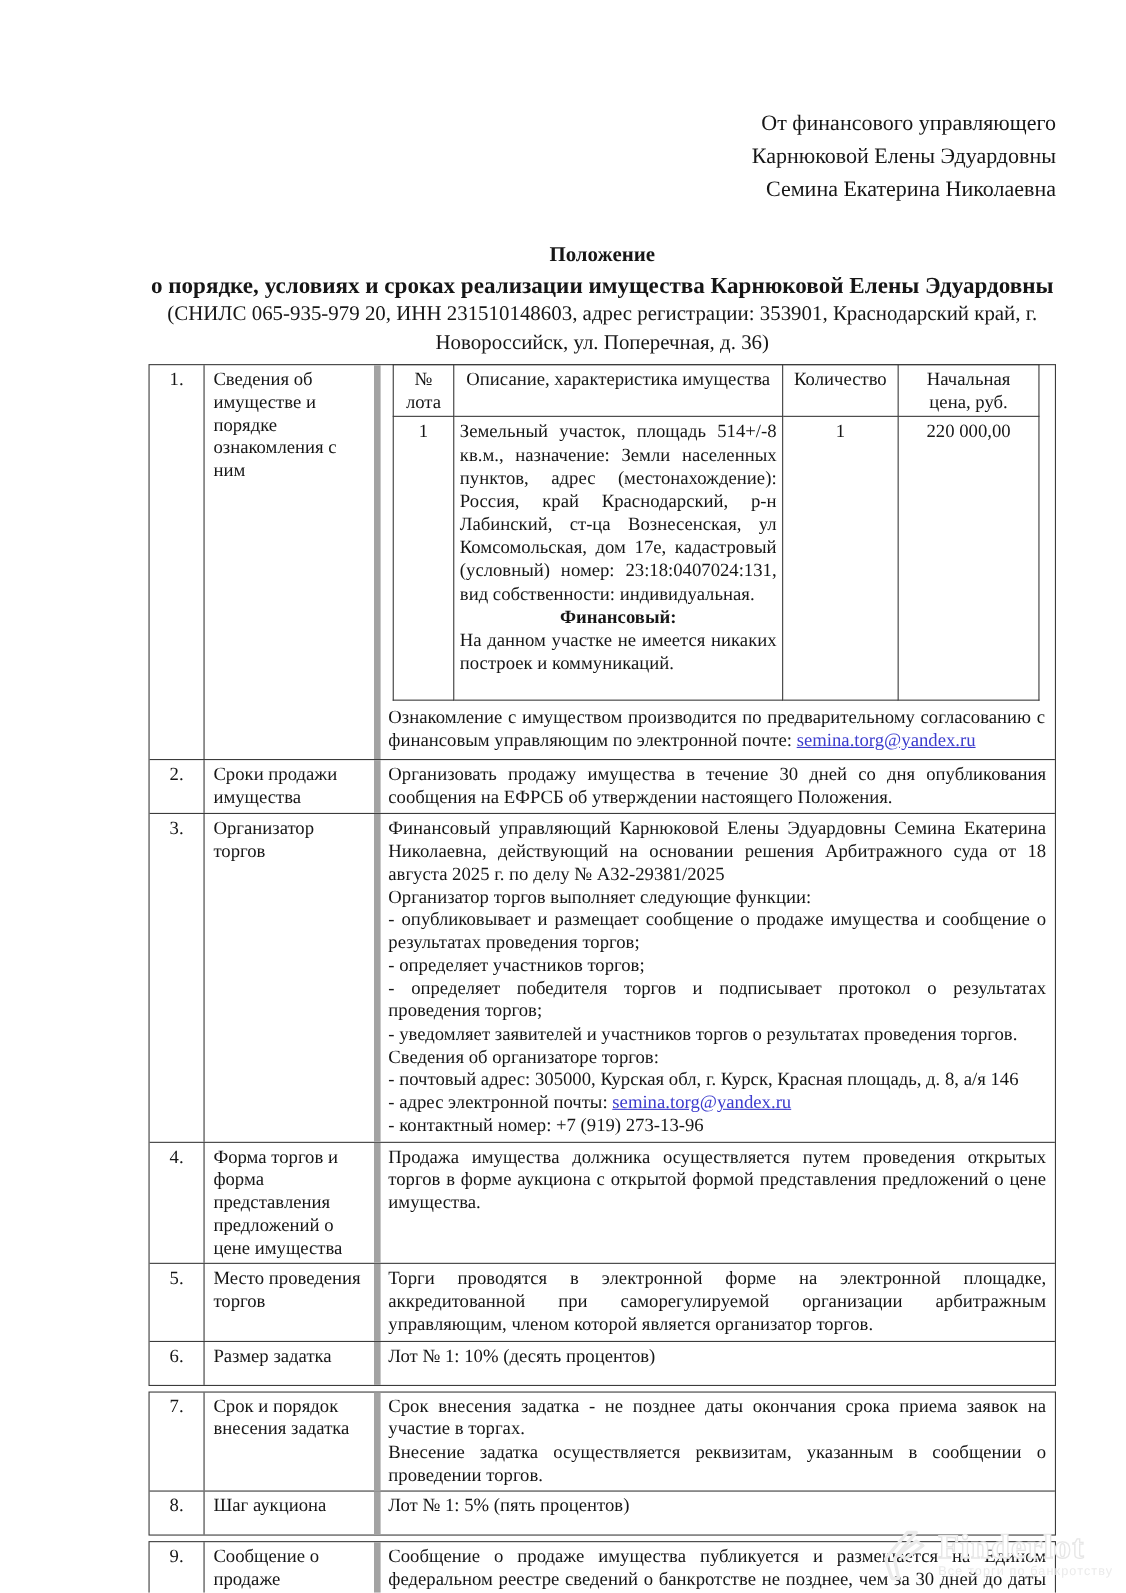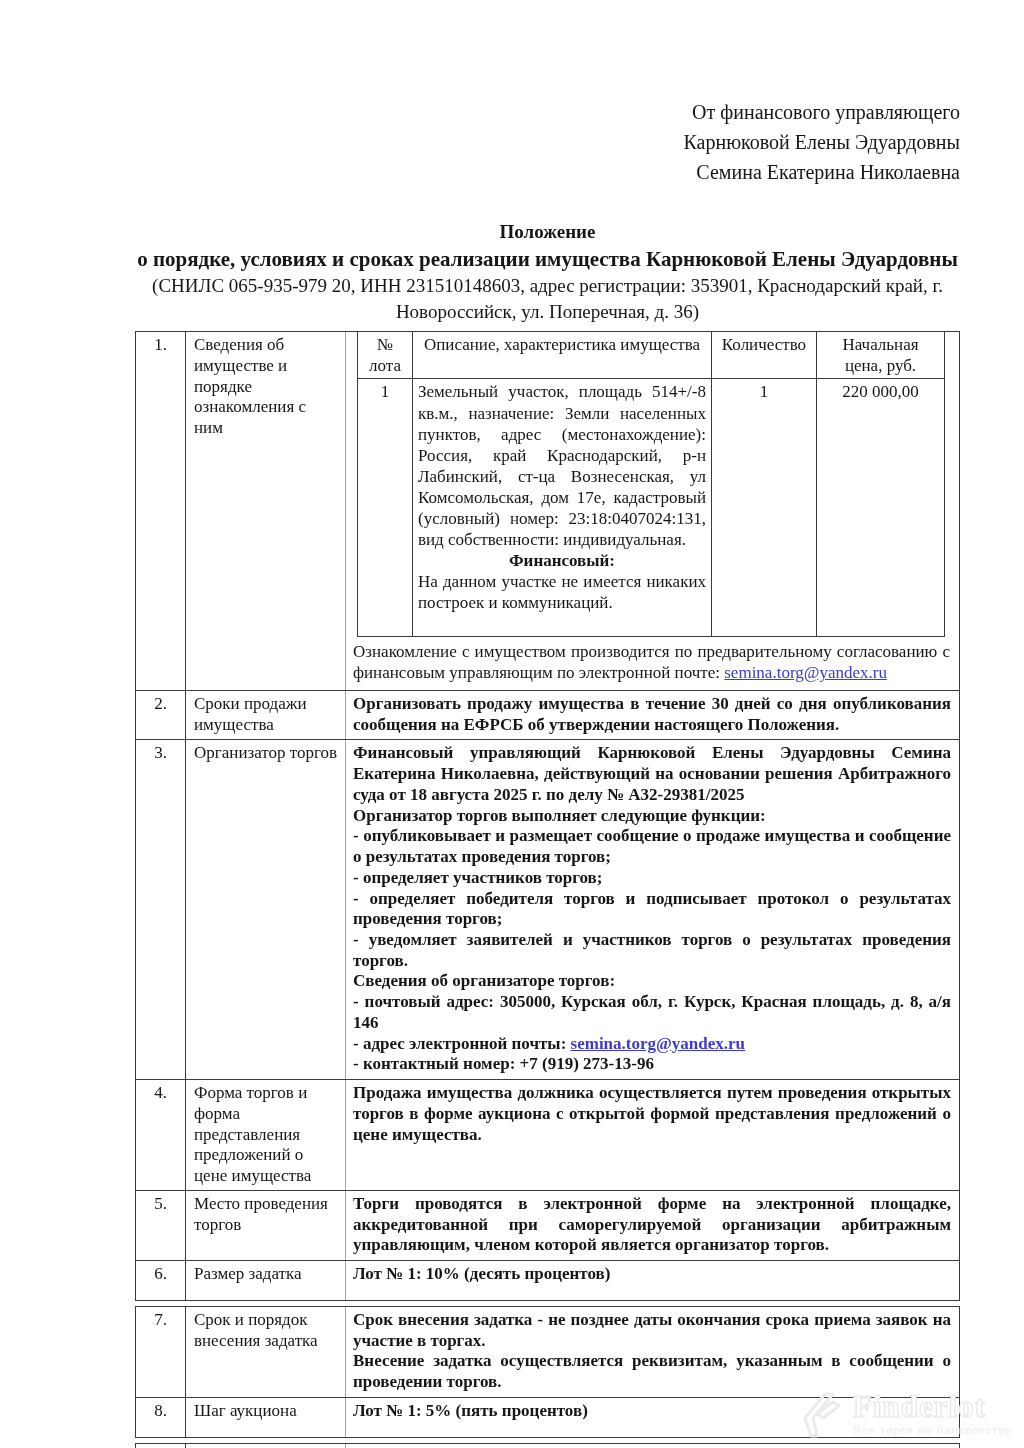--- a/index.html
+++ b/index.html
@@ -32,25 +32,25 @@
   .seg + .seg { margin-top: 5px; }
   .trow { display: flex; align-items: stretch; }
   .trow + .trow { border-top: 1px solid #3b3b3b; }
   .c-num {
     width: 50px; flex: 0 0 50px;
     border-right: 1px solid #3b3b3b;
     text-align: center; padding-top: 3px;
   }
   .c-label {
     width: 160px; flex: 0 0 160px;
-    border-right: 1px solid #a3a3a3;
+    border-right: 6px solid #a3a3a3;
     padding: 3px 6px 3px 8px;
   }
   .c-content { flex: 1 1 auto; padding: 3px 8px 4px 7px; min-width: 0; }
-  .c-content p { text-align: justify; font-weight: bold; }
+  .c-content p { text-align: justify; }
   .row-tall { min-height: 40px; }
   .lot-table {
     border-collapse: collapse;
     table-layout: fixed;
     margin: -1px 0 3px 11px;
     width: 587px;
     font-size: 17px; line-height: 1.24;
   }
   .lot-table th, .lot-table td {
     border: 1px solid #3b3b3b;

